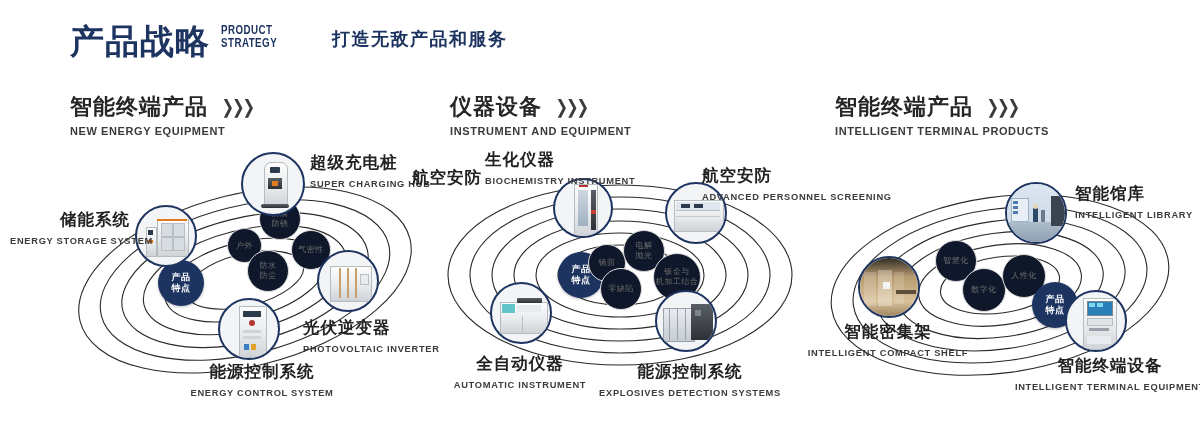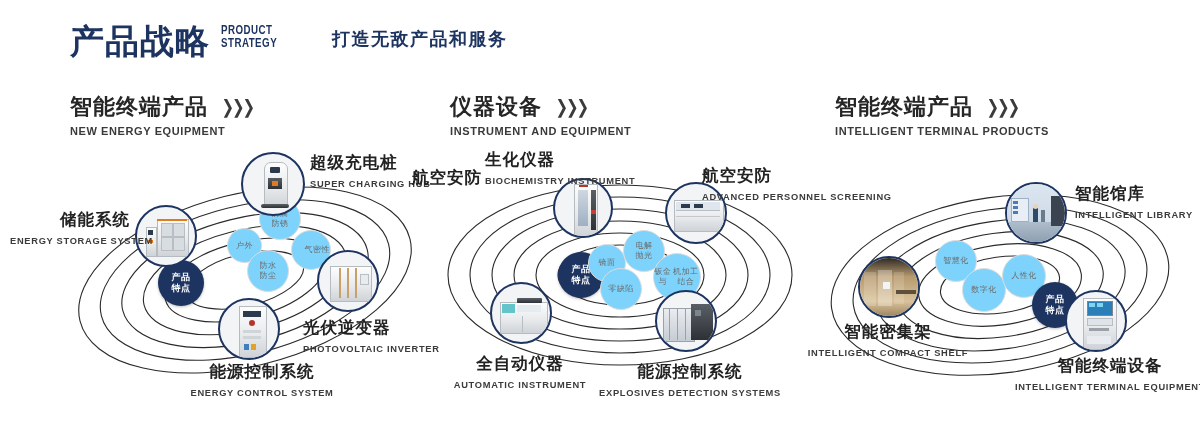--- a/index.html
+++ b/index.html
@@ -68,21 +68,21 @@
   .nlabel .en{
     font-size:9.3px;font-weight:700;color:#3b3b3b;letter-spacing:.7px;
     display:block;margin-top:8px;
   }
   .nlabel.ralign{text-align:right;}
   .nlabel.calign{text-align:center;}
 
   
   .bub{
     position:absolute;border-radius:50%;
-    border:1px solid #dcdcdc;background:#7dd3fc;
+    border:1px solid #dcdcdc;background:#0f172a;
     display:flex;align-items:center;justify-content:center;
     text-align:center;color:#6b6b6b;font-size:8px;line-height:10px;
     letter-spacing:.5px;box-sizing:border-box;
   }
   .bub.core{
     background:#1d3461;border:none;color:#fff;font-weight:700;
     font-size:9px;line-height:11px;letter-spacing:.5px;
     box-shadow:0 1px 3px rgba(0,0,0,.25);
   }
 
@@ -151,21 +151,21 @@
       <span>户外</span>
     </div>
     <div class="bub" style="left:204px;top:48px;width:42px;height:42px;flex-direction:column;">
       <span>防腐</span>
       <span>防锈</span>
     </div>
     <div class="bub" style="left:192px;top:100px;width:42px;height:42px;flex-direction:column;">
       <span>防水</span>
       <span>防尘</span>
     </div>
-    <div class="bub" style="left:236px;top:80px;width:40px;height:40px;justify-content:flex-end;">
+    <div class="bub" style="left:236px;top:80px;width:40px;height:40px;">
       <span>气密性</span>
     </div>
 
     <div class="node" style="left:80px;top:55px;width:62px;height:62px;">
       <div class="thumb">
         <i class="dev cab" style="left:20px;top:12px;width:30px;height:36px;"></i>
         <i class="dev" style="left:24px;top:16px;width:10px;height:12px;background:#d8dde2;border:1px solid #b8bec4;"></i>
         <i class="dev" style="left:36px;top:16px;width:10px;height:12px;background:#d8dde2;border:1px solid #b8bec4;"></i>
         <i class="dev" style="left:24px;top:30px;width:10px;height:12px;background:#d8dde2;border:1px solid #b8bec4;"></i>
         <i class="dev" style="left:36px;top:30px;width:10px;height:12px;background:#d8dde2;border:1px solid #b8bec4;"></i>
@@ -246,21 +246,21 @@
     <div class="bub" style="left:168px;top:94px;width:38px;height:38px;">
       <span>镜面</span>
     </div>
     <div class="bub" style="left:203px;top:80px;width:42px;height:42px;flex-direction:column;">
       <span>电解</span>
       <span>抛光</span>
     </div>
     <div class="bub" style="left:180px;top:118px;width:42px;height:42px;">
       <span>零缺陷</span>
     </div>
-    <div class="bub" style="left:233px;top:103px;width:48px;height:48px;flex-direction:row;">
+    <div class="bub" style="left:233px;top:103px;width:48px;height:48px;flex-direction:column;">
       <span>钣金与</span>
       <span>机加工结合</span>
     </div>
 
     <div class="nlabel" style="left:-8px;top:18px;">
       <span class="cn">航空安防</span>
     </div>
 
     <div class="node" style="left:133px;top:28px;width:60px;height:60px;">
       <div class="thumb">

